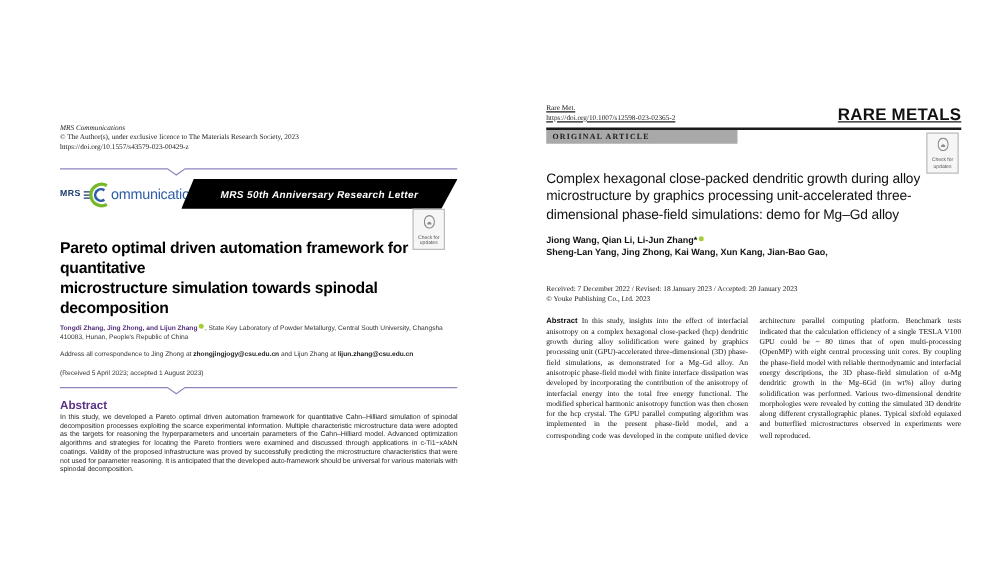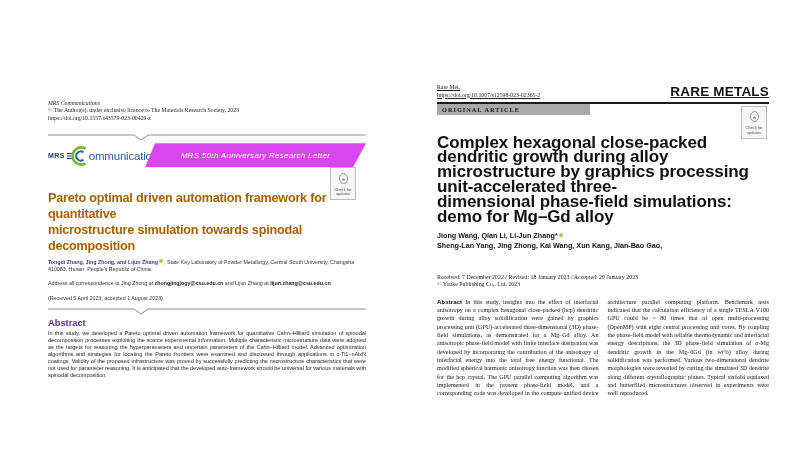--- a/index.html
+++ b/index.html
@@ -12,32 +12,32 @@
   
   #page-left{left:48px;top:100px;width:318px;}
   .l-header{font-family:"Liberation Serif",serif;font-size:5.8px;line-height:7.4px;color:#222;}
   .l-journal{font-style:italic;}
   .notch-divider{display:block;margin-top:12px;}
   .logo-row{height:27px;display:flex;align-items:center;margin-top:1px;position:relative;}
   .mrs-word{color:#1e3a6e;font-weight:bold;font-size:7px;letter-spacing:.4px;}
   .c-mark{margin:0 0 0 1px;}
   .comm-word{color:#2d5da8;font-size:11.5px;font-weight:500;margin-left:-3px;letter-spacing:-.2px;}
   .banner{
-    position:absolute;left:97px;top:1px;width:221px;height:24px;background:#d946ef;
+    position:absolute;left:97px;top:1px;width:221px;height:24px;background:#000000;
     clip-path:polygon(10px 0,100% 0,calc(100% - 13px) 100%,0 100%);
     display:flex;align-items:center;justify-content:center;
-    color:#fff;font-size:8px;font-style:italic;letter-spacing:.3px;
+    color:#fff;font-size:8px;font-style:italic;letter-spacing:.3px;font-weight:bold;
   }
   .check-badge{
     position:absolute;width:24px;border:0.5px solid #bdbdbd;background:#f6f6f6;
     text-align:center;padding:1.5px 0 2px 0;
   }
   .check-badge .t{font-size:4px;line-height:4.8px;color:#555;}
   #l-badge{left:282px;top:67px;}
-  .l-title{margin-top:21px;color:#a16207;font-size:12.6px;line-height:16px;font-weight:bold;letter-spacing:-.2px;}
+  .l-title{margin-top:21px;color:#000000;font-size:12.6px;line-height:16px;font-weight:bold;letter-spacing:-.2px;}
   .l-authors{margin-top:5px;font-size:5.3px;line-height:7px;color:#333;}
   .l-authors .names{font-weight:bold;color:#532e7d;}
   .orcid-dot{display:inline-block;width:4px;height:4px;border-radius:50%;background:#a6ce39;vertical-align:1px;margin:0 1px;}
   .l-corres{margin-top:7px;font-size:5.3px;line-height:7px;color:#333;}
   .l-corres .email{font-weight:bold;color:#222;}
   .l-received{margin-top:8px;font-size:5.3px;color:#333;}
   .l-abs-head{margin-top:3px;color:#5a3087;font-size:9.3px;font-weight:bold;}
   .l-abs-text{margin-top:2px;font-size:5.6px;line-height:7px;color:#2a2a2a;text-align:justify;letter-spacing:-.05px;}
   
   #page-right{left:437px;top:84px;width:332px;}
@@ -45,21 +45,21 @@
   .r-meta{font-family:"Liberation Serif",serif;font-size:5.8px;line-height:7.6px;color:#222;}
   .masthead{font-weight:bold;font-size:13.5px;letter-spacing:.2px;color:#111;}
   .r-rule{height:1.5px;background:#1a1a1a;margin-top:3px;}
   .r-bar-row{position:relative;height:12px;}
   .r-bar{
     width:153px;height:11px;background:#a9a9a9;color:#1a1a1a;
     font-family:"Liberation Serif",serif;font-weight:bold;font-size:6.3px;
     letter-spacing:1px;line-height:11.5px;padding-left:5px;box-sizing:border-box;
   }
   #r-badge{right:2px;top:2px;left:auto;}
-  .r-title{margin-top:20px;font-size:17px;font-weight:bold;line-height:14.8px;color:#111;letter-spacing:-.1px;}
+  .r-title{margin-top:20px;font-size:11px;font-weight:normal;line-height:14.8px;color:#111;letter-spacing:-.1px;}
   .r-authors{margin-top:7px;font-size:7.2px;font-weight:bold;line-height:9.6px;color:#111;}
   .r-dates{margin-top:23px;font-family:"Liberation Serif",serif;font-size:5.9px;line-height:7.6px;color:#222;}
   .r-abstract{
     margin-top:9px;font-family:"Liberation Serif",serif;font-size:6.1px;line-height:8.3px;
     text-align:justify;columns:2;column-gap:9px;color:#111;
   }
   .r-abstract .label{font-family:"Liberation Sans",sans-serif;font-weight:bold;font-size:6.2px;}
 </style>
 </head>
 <body>

